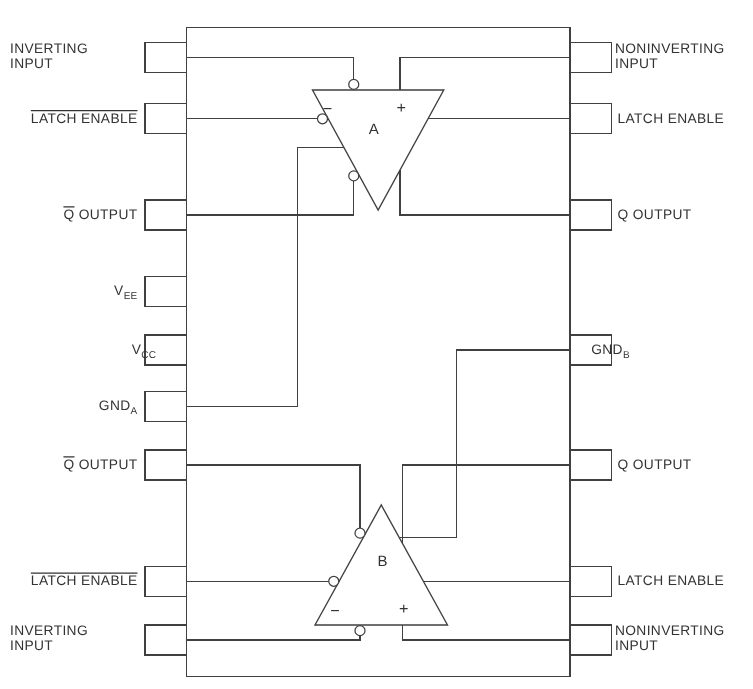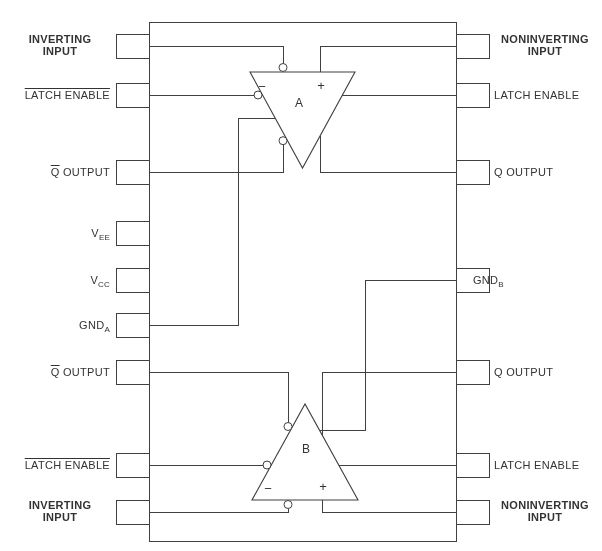--- a/index.html
+++ b/index.html
@@ -6,21 +6,21 @@
   .stage{
     position:relative;width:602px;height:551px;background:#ffffff;
     font-family:"Liberation Sans", sans-serif;color:#333333;overflow:hidden;
   }
   .stage svg{position:absolute;left:0;top:0;}
   .lbl{
     position:absolute;font-size:11px;line-height:12px;letter-spacing:.3px;
     color:#333333;white-space:nowrap;
   }
   .lbl.r{text-align:right;}
-  .lbl.c{text-align:center;white-space:normal;font-weight:bold;}
+  .lbl.c{text-align:left;white-space:normal;}
   .ol{text-decoration:overline;}
   sub{font-size:8px;line-height:0;letter-spacing:.2px;}
   .wire{stroke:#404040;stroke-width:1;fill:none;shape-rendering:crispEdges;}
   .shape{stroke:#404040;stroke-width:1;fill:#ffffff;}
   .bubble{stroke:#404040;stroke-width:1;fill:#ffffff;}
   .tri{stroke:#404040;stroke-width:1.1;fill:#ffffff;}
   .tlabel{font-family:"Liberation Sans",sans-serif;font-size:12px;fill:#333333;}
   .sign{font-family:"Liberation Sans",sans-serif;font-size:13px;fill:#333333;}
 </style>
 </head>
@@ -94,21 +94,21 @@
     <div>INVERTING</div>
     <div>INPUT</div>
   </div>
 
   <div class="lbl r" style="left:0;top:89px;width:110px;"><span class="ol">LATCH ENABLE</span><span></span></div>
 
   <div class="lbl r" style="left:0;top:166px;width:110px;"><span class="ol">Q</span><span> OUTPUT</span></div>
 
   <div class="lbl r" style="left:0;top:227px;width:110px;"><span>V</span><sub>EE</sub></div>
 
-  <div class="lbl r" style="left:0;top:274px;width:110px;"><span>V</span><sub>CC</sub></div>
+  <div class="lbl r" style="left:15px;top:274px;width:110px;"><span>V</span><sub>CC</sub></div>
 
   <div class="lbl r" style="left:0;top:319px;width:110px;"><span>GND</span><sub>A</sub></div>
 
   <div class="lbl r" style="left:0;top:366px;width:110px;"><span class="ol">Q</span><span> OUTPUT</span></div>
 
   <div class="lbl r" style="left:0;top:459px;width:110px;"><span class="ol">LATCH ENABLE</span><span></span></div>
 
   <div class="lbl c" style="left:8px;top:499px;width:104px;">
     <div>INVERTING</div>
     <div>INPUT</div>

